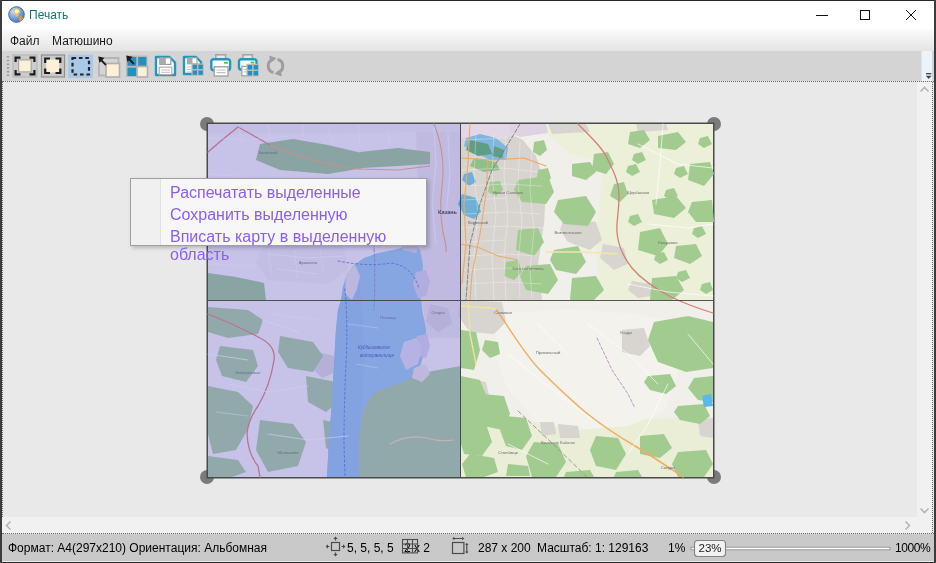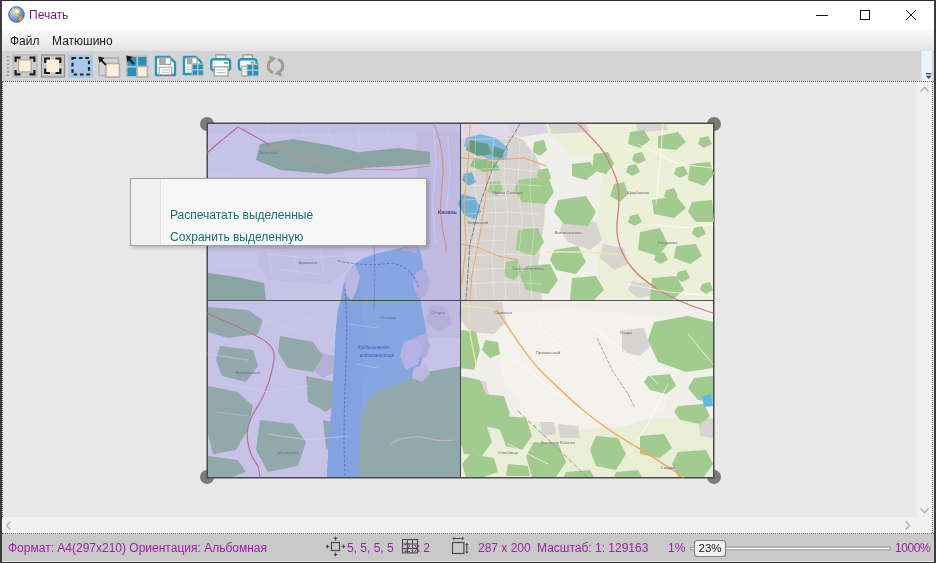--- a/index.html
+++ b/index.html
@@ -1,34 +1,34 @@
 <!DOCTYPE html>
 <html><head><meta charset="utf-8">
 <style>
   * { margin:0; padding:0; box-sizing:border-box; }
   html,body { width:936px; height:563px; overflow:hidden; font-family:"Liberation Sans",sans-serif; }
   #win { position:absolute; left:0; top:0; width:936px; height:563px; background:#e9e9e9; }
   .abs { position:absolute; }
   #titlebar { left:0; top:0; width:936px; height:29px; background:#ffffff; }
-  #title { left:29px; top:8px; font-size:12px; color:#701a75; }
+  #title { left:29px; top:8px; font-size:12px; color:#0f766e; }
   #menubar { left:0; top:29px; width:936px; height:22px; background:linear-gradient(#fbfbfb,#e4e4e4); font-size:12px; color:#1a1a1a;padding-left:39px; }
   #menubar span { position:absolute; top:5px; }
   #toolbar { left:0; top:51px; width:936px; height:30px; background:#d4d4d4; }
   #tbsep { left:2px; top:81px; width:932px; height:0; border-top:1px dotted #6e6e6e; }
   #content { left:1px; top:82px; width:930px; height:451px; background:#e9e9e9; }
   #csep { left:2px; top:533px; width:932px; height:0; border-top:1px dotted #6e6e6e; }
-  #statusbar { left:0; top:534px; width:936px; height:27px; background:#c9c9c9; font-size:12px; color:#a21caf; }
+  #statusbar { left:0; top:534px; width:936px; height:27px; background:#c9c9c9; font-size:12px; color:#000000; }
   #statusbar .st { position:absolute; top:7px; white-space:pre; }
   #vscroll { left:917px; top:82px; width:15px; height:451px; background:#f1f1f1; }
   #hscroll { left:1px; top:517px; width:930px; height:16px; background:#f1f1f1; }
   .chev { stroke:#b5b5b5; stroke-width:1.6; fill:none; }
   #ctxmenu { left:130px; top:178px; width:297px; height:68px; background:#f7f7f7;
              border:1px solid #a0a0a0; box-shadow:2px 2px 4px rgba(0,0,0,0.22); }
   #ctxmenu .gut { position:absolute; left:0; top:0; width:30px; height:66px; background:#f0f0f0; border-right:1px solid #e0e1e2; }
-  #ctxmenu .mi { position:absolute; left:39px; font-size:12px; color:#0f766e;margin-top:24px; }
+  #ctxmenu .mi { position:absolute; left:39px; font-size:16px; color:#8b5cf6; }
 </style></head>
 <body>
 <div id="win">
   <div id="titlebar" class="abs"></div>
   <svg class="abs" style="left:8px;top:6px" width="17" height="17" viewBox="0 0 17 17">
     <defs>
         <radialGradient id="gl" cx="0.35" cy="0.3" r="0.9">
       <stop offset="0" stop-color="#cfe3f7"></stop>
           <stop offset="0.5" stop-color="#6f9fd8"></stop>
           <stop offset="1" stop-color="#3a6cb0"></stop>
@@ -364,20 +364,21 @@
           <rect x="0" y="0" width="253" height="353" fill="rgb(110,100,230)" opacity="0.32"></rect>
 <path d="M252.5 0 V353 M0 176.5 H505" stroke="#3a3a3a" stroke-width="1" opacity="0.85"></path>
 </g>
     </g>
   </svg>
 
   <div id="ctxmenu" class="abs">
     <div class="gut"></div>
     <div class="mi" style="top:5px">Распечатать выделенные</div>
     <div class="mi" style="top:27px">Сохранить выделенную</div>
+    <div class="mi" style="top:49px">Вписать карту в выделенную область</div>
   </div>
   <div id="statusbar" class="abs">
     <span class="st" style="left:8px">Формат: A4(297x210) Ориентация: Альбомная</span>
     <span class="st" style="left:347px">5, 5, 5, 5</span>
     <span class="st" style="left:404px">2 x 2</span>
     <span class="st" style="left:478px">287 x 200</span>
     <span class="st" style="left:537px">Масштаб: 1: 129163</span>
     <span class="st" style="left:668px">1%</span>
     <span class="st" style="left:895px;letter-spacing:-0.4px">1000%</span>
   </div>

